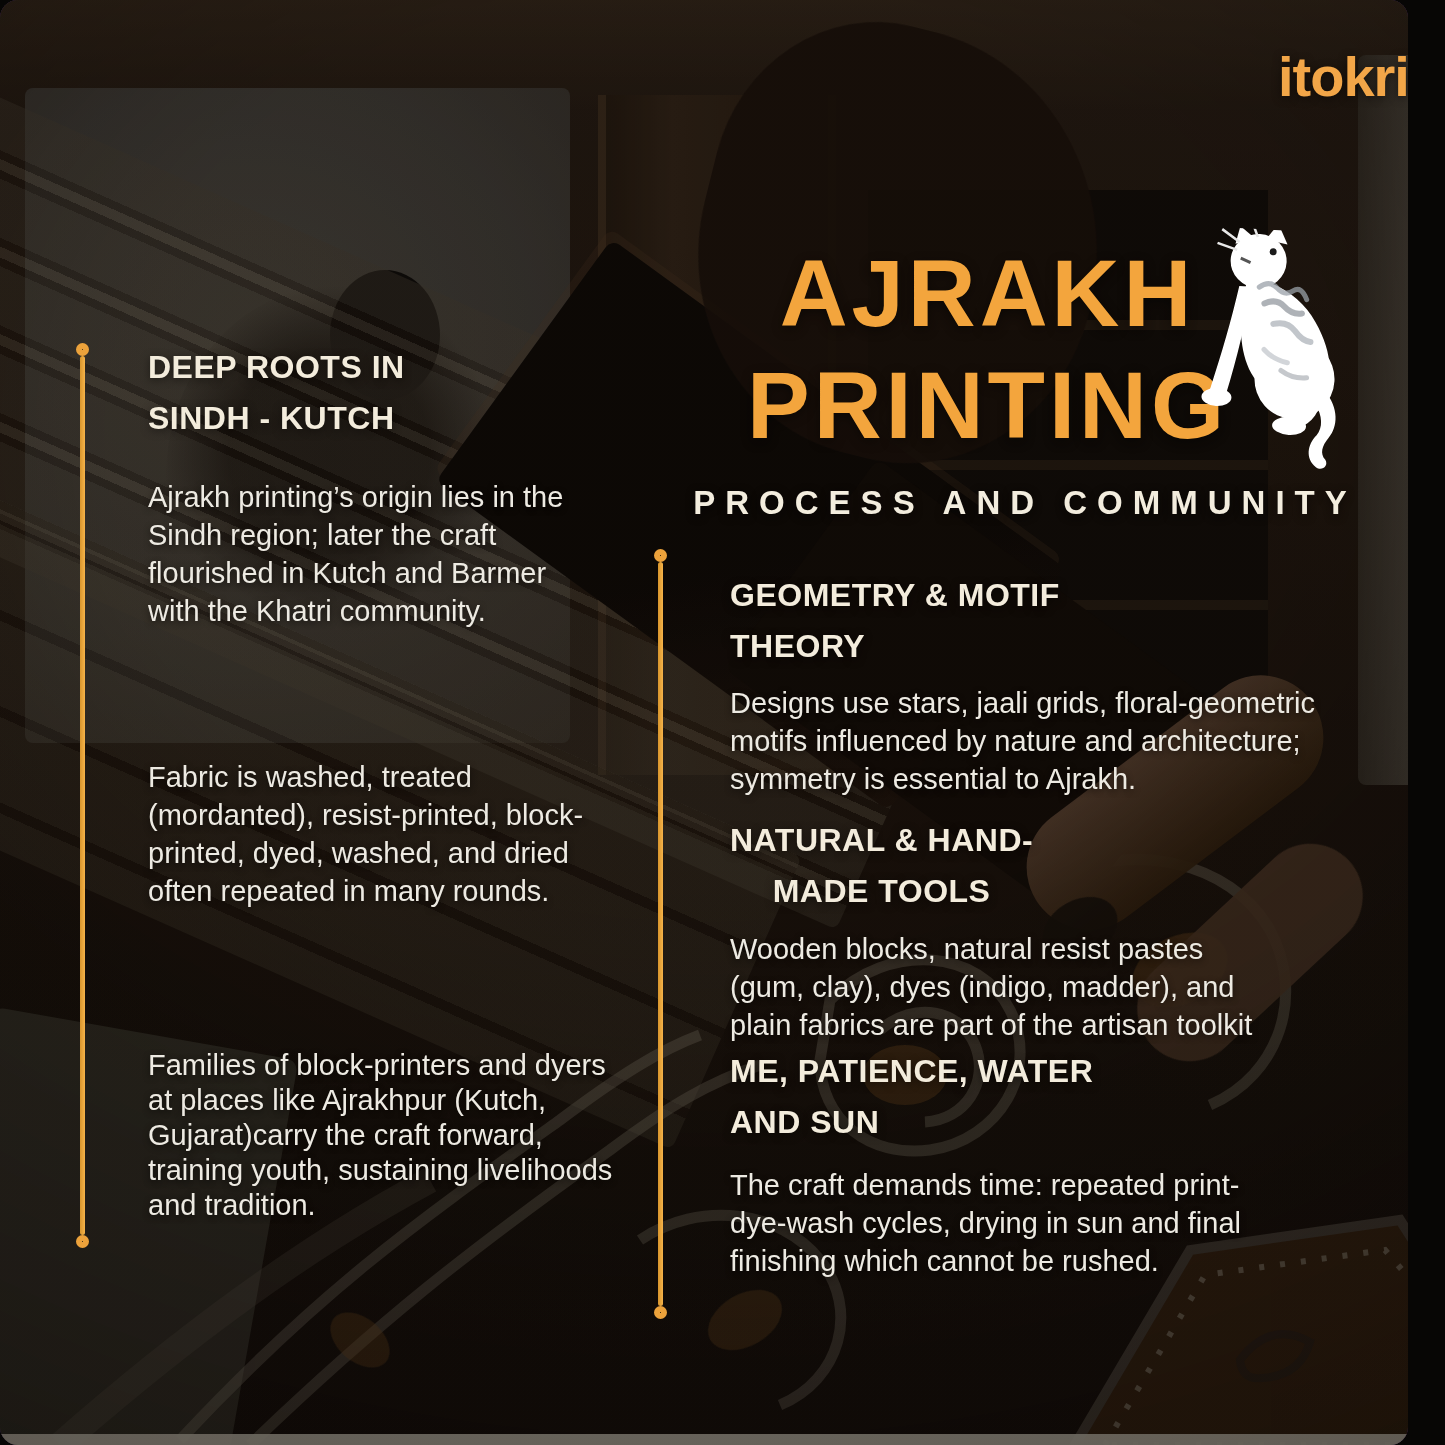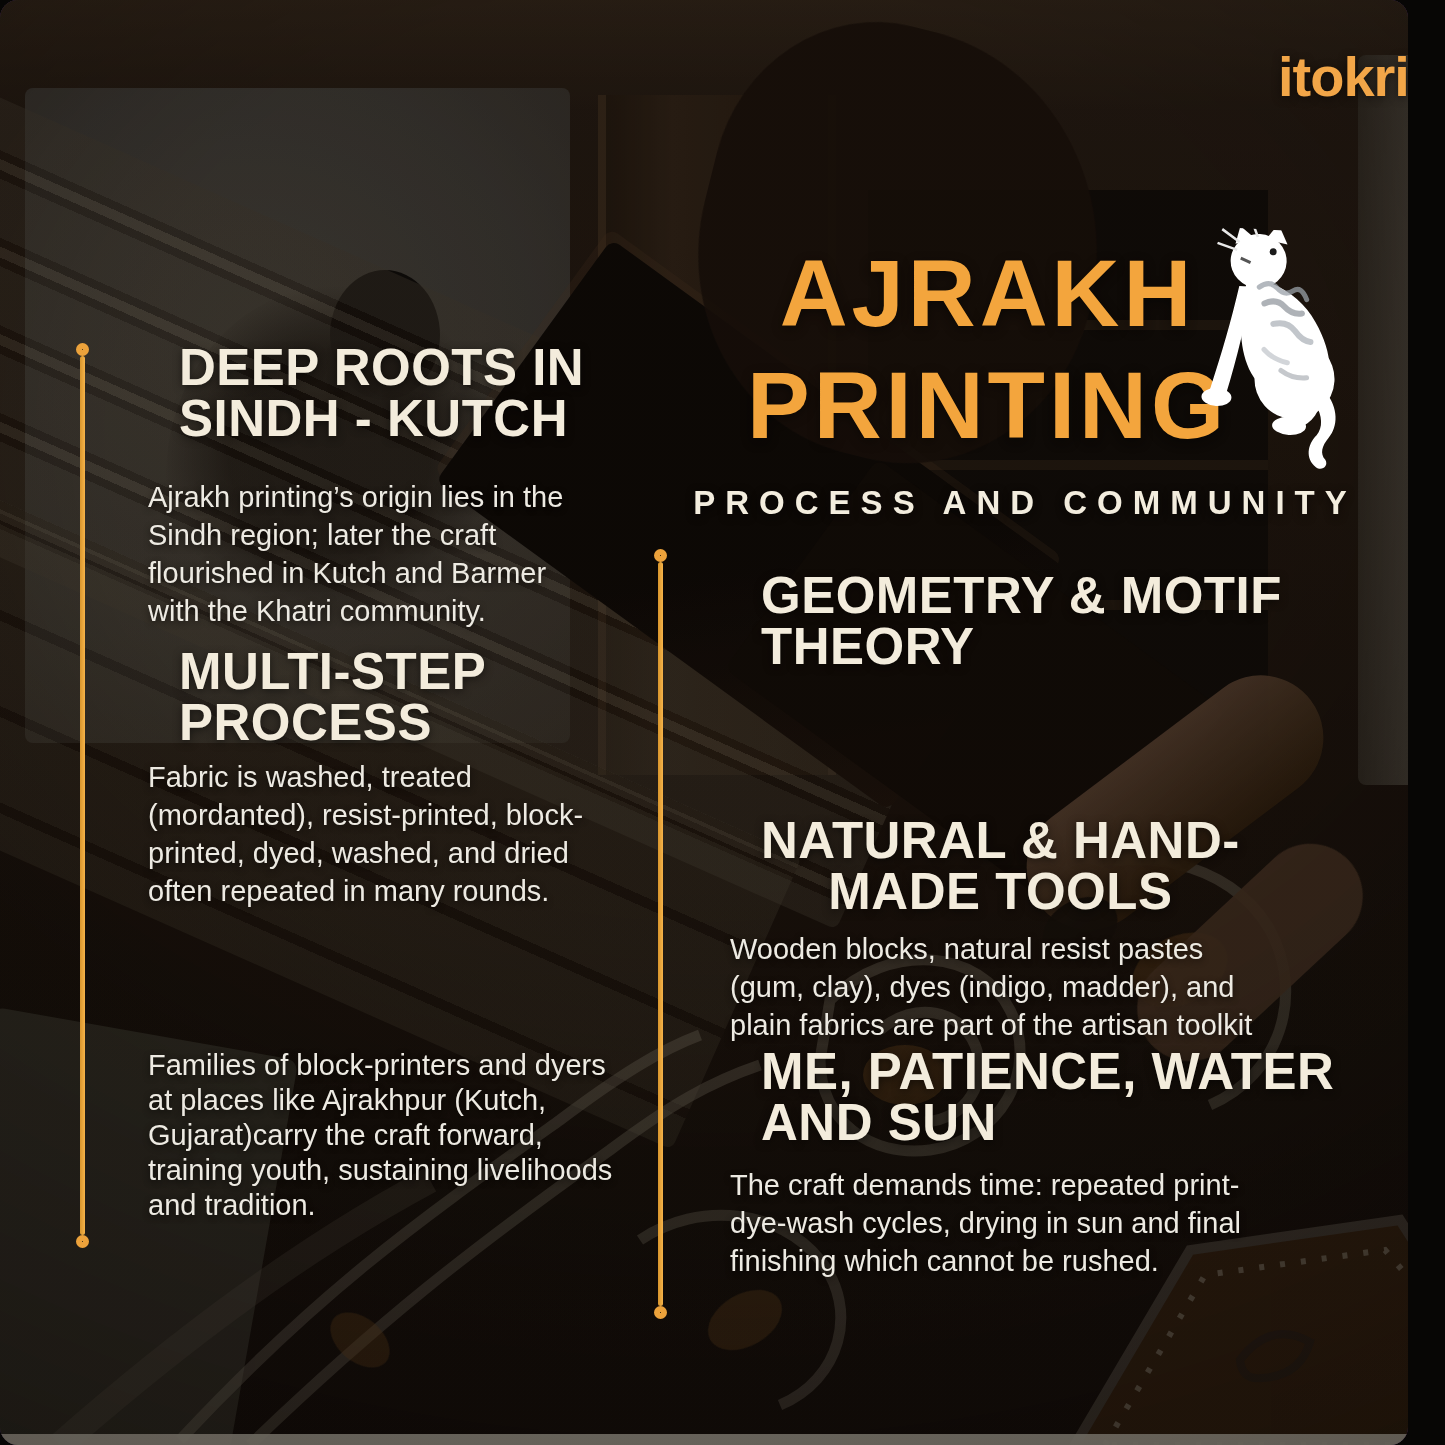--- a/index.html
+++ b/index.html
@@ -63,21 +63,21 @@
   .subtitle{left:653px;top:484px;width:744px;text-align:center;
     color:#F3EDDE;font-weight:700;font-size:33px;letter-spacing:10px;
     text-shadow:0 2px 8px rgba(0,0,0,.55);}
   .cat{left:1194px;top:230px;width:160px;height:240px;z-index:6;transform:rotate(3deg);}
   .rail{width:24px;display:flex;flex-direction:column;align-items:center;z-index:4;}
   .rail .dot{width:13px;height:13px;border:6px solid #ECA23B;border-radius:50%;background:rgba(0,0,0,.25);}
   .rail .line{width:5px;flex:1;background:linear-gradient(90deg,#d8952c,#F5B34A);border-radius:3px;}
   .rail-left{left:70px;top:343px;height:905px;}
   .rail-right{left:648px;top:549px;height:770px;}
   .h{position:absolute;white-space:pre-line;color:#F3ECDC;font-weight:700;
-    font-size:51px;line-height:51px;letter-spacing:.5px;text-shadow:0 2px 8px rgba(0,0,0,.55);z-index:5;margin-left:31px;}
+    font-size:32px;line-height:51px;letter-spacing:.5px;text-shadow:0 2px 8px rgba(0,0,0,.55);z-index:5;}
   .b{position:absolute;white-space:pre-line;color:#EDEAE2;font-weight:400;
     font-size:29px;line-height:38px;text-shadow:0 2px 6px rgba(0,0,0,.6);z-index:5;margin-top:8px;}
   .colL{left:148px;}
   .colR{left:730px;}
   .s1h{top:342px;} .s1b{top:470px;}
   .s2h{top:646px;} .s2b{top:750px;}
   .s3h{top:902px;} .s3b{top:1040px;line-height:35px;}
   .s4h{top:570px;} .s4b{top:676px;}
   .s5h{top:815px;text-align:center;} .s5b{top:922px;}
   .s6h{top:1046px;} .s6b{top:1158px;}
@@ -176,35 +176,36 @@
     <div class="dot"></div>
   </div>
 
   <div class="h colL s1h">DEEP ROOTS IN
 SINDH - KUTCH</div>
   <div class="b colL s1b">Ajrakh printing’s origin lies in the
 Sindh region; later the craft
 flourished in Kutch and Barmer
 with the Khatri community.</div>
 
-  <div class="h colL s2h">MULTI-STEP
-PROCESS</div>
   <div class="b colL s2b">Fabric is washed, treated
 (mordanted), resist-printed, block-
 printed, dyed, washed, and dried
 often repeated in many rounds.</div>
 
   <div class="b colL s3b">Families of block-printers and dyers
 at places like Ajrakhpur (Kutch,
 Gujarat)carry the craft forward,
 training youth, sustaining livelihoods
 and tradition.</div>
 
   <div class="h colR s4h">GEOMETRY &amp; MOTIF
 THEORY</div>
+  <div class="b colR s4b">Designs use stars, jaali grids, floral-geometric
+motifs influenced by nature and architecture;
+symmetry is essential to Ajrakh.</div>
 
   <div class="h colR s5h">NATURAL &amp; HAND-
 MADE TOOLS</div>
   <div class="b colR s5b">Wooden blocks, natural resist pastes
 (gum, clay), dyes (indigo, madder), and
 plain fabrics are part of the artisan toolkit</div>
 
   <div class="h colR s6h">ME, PATIENCE, WATER
 AND SUN</div>
   <div class="b colR s6b">The craft demands time: repeated print-

